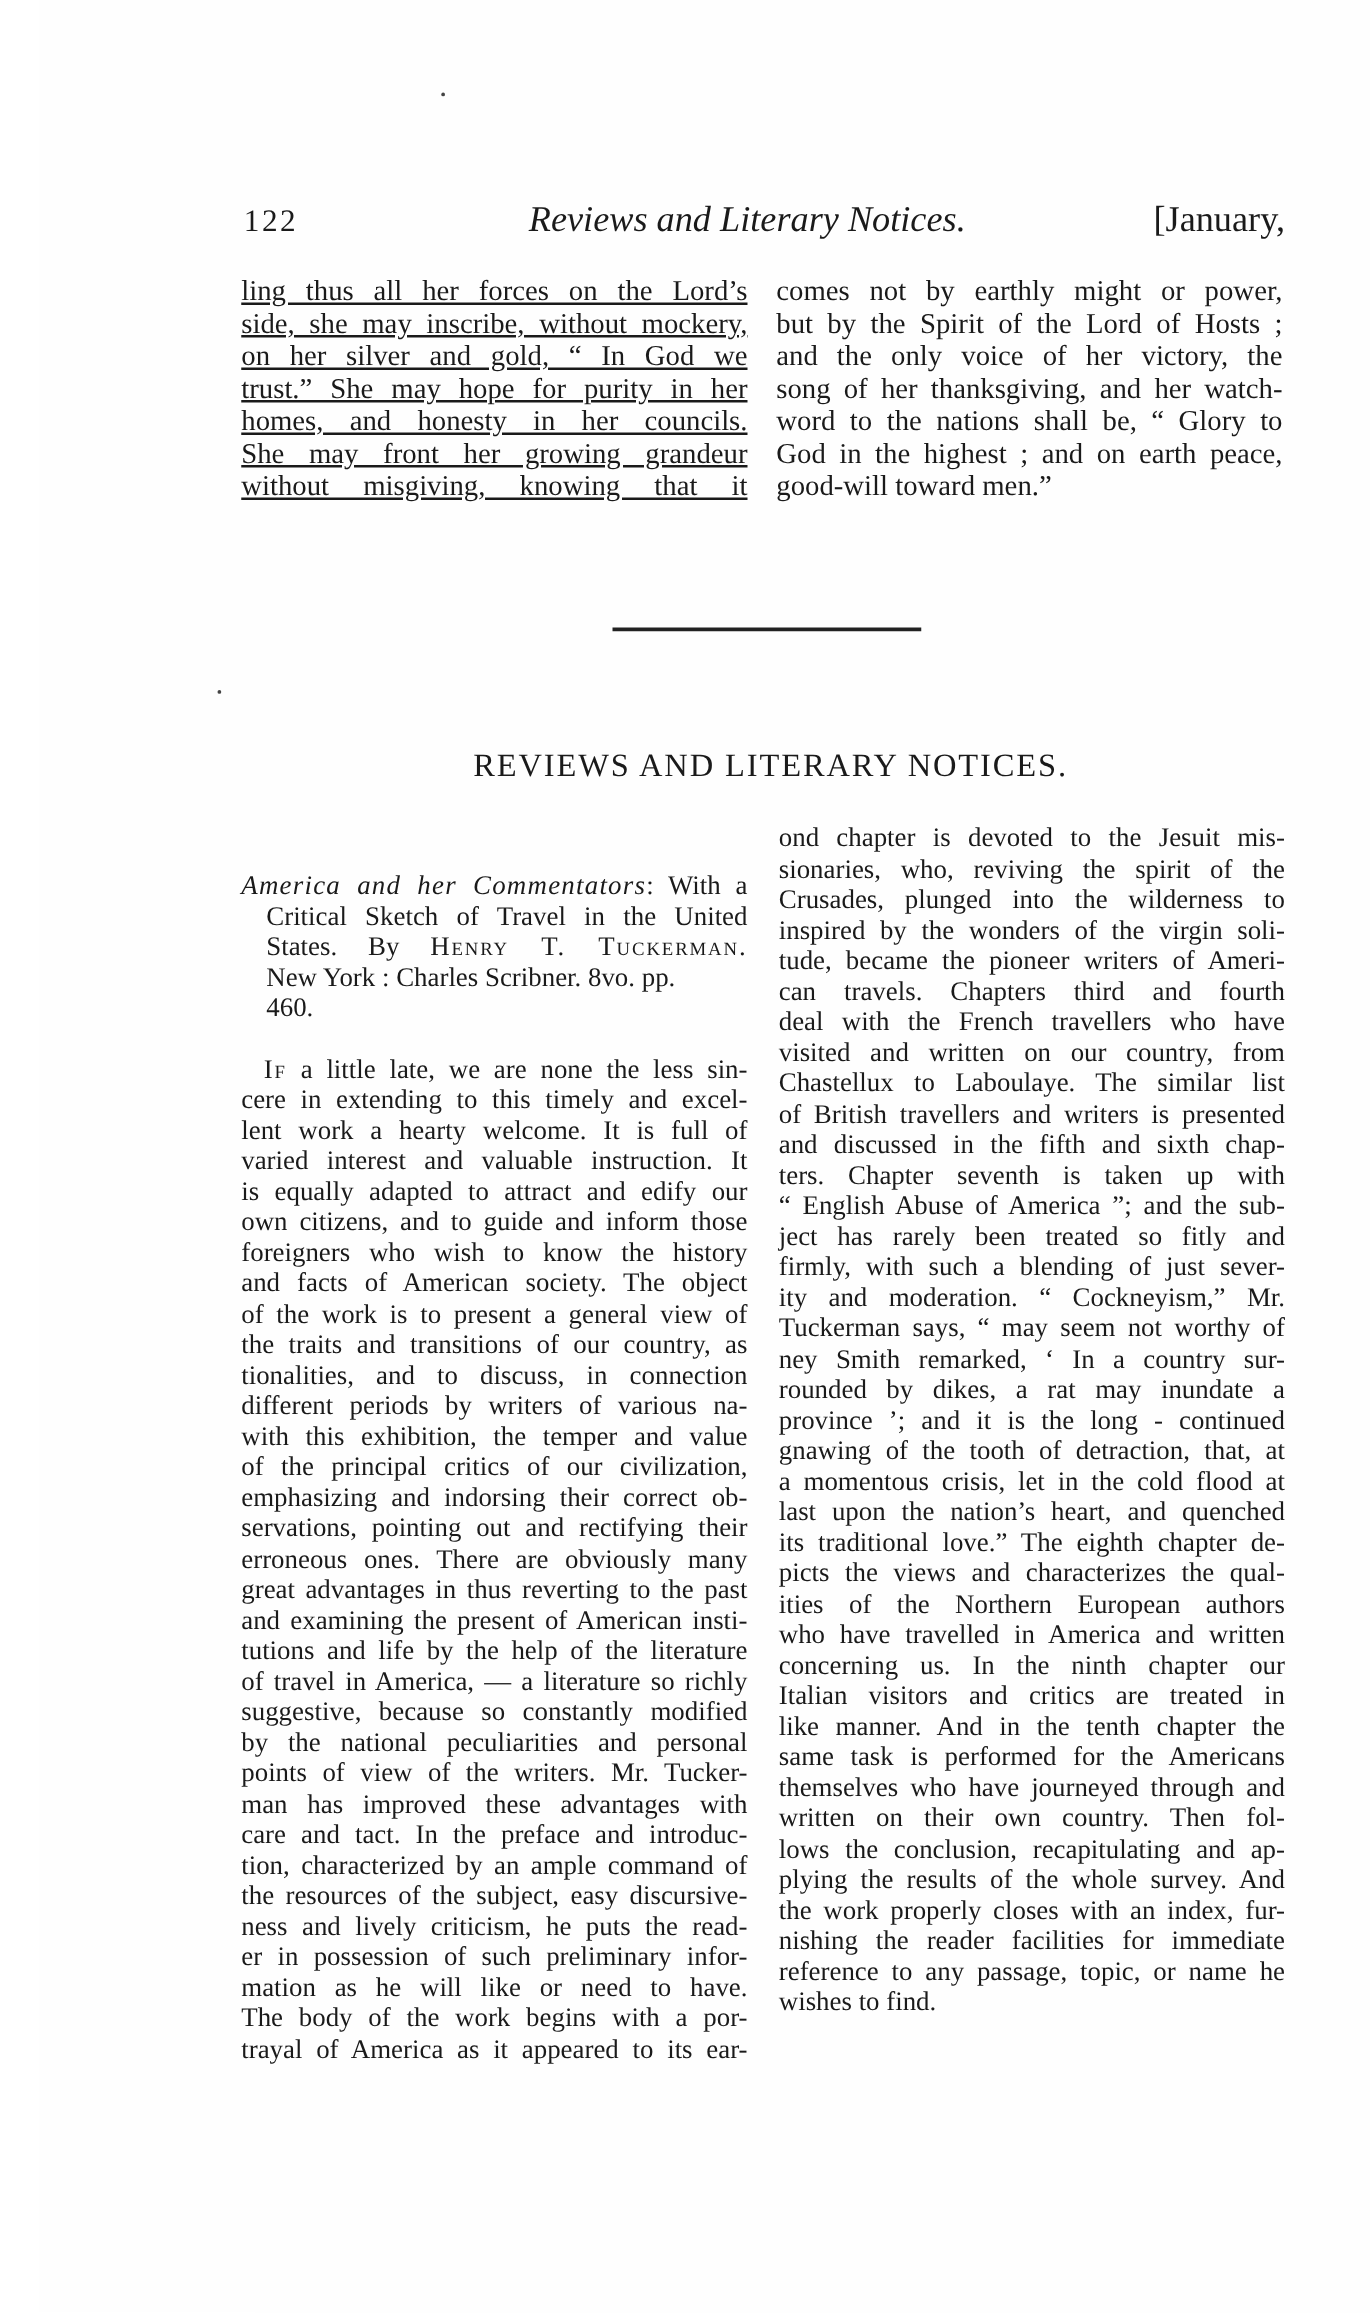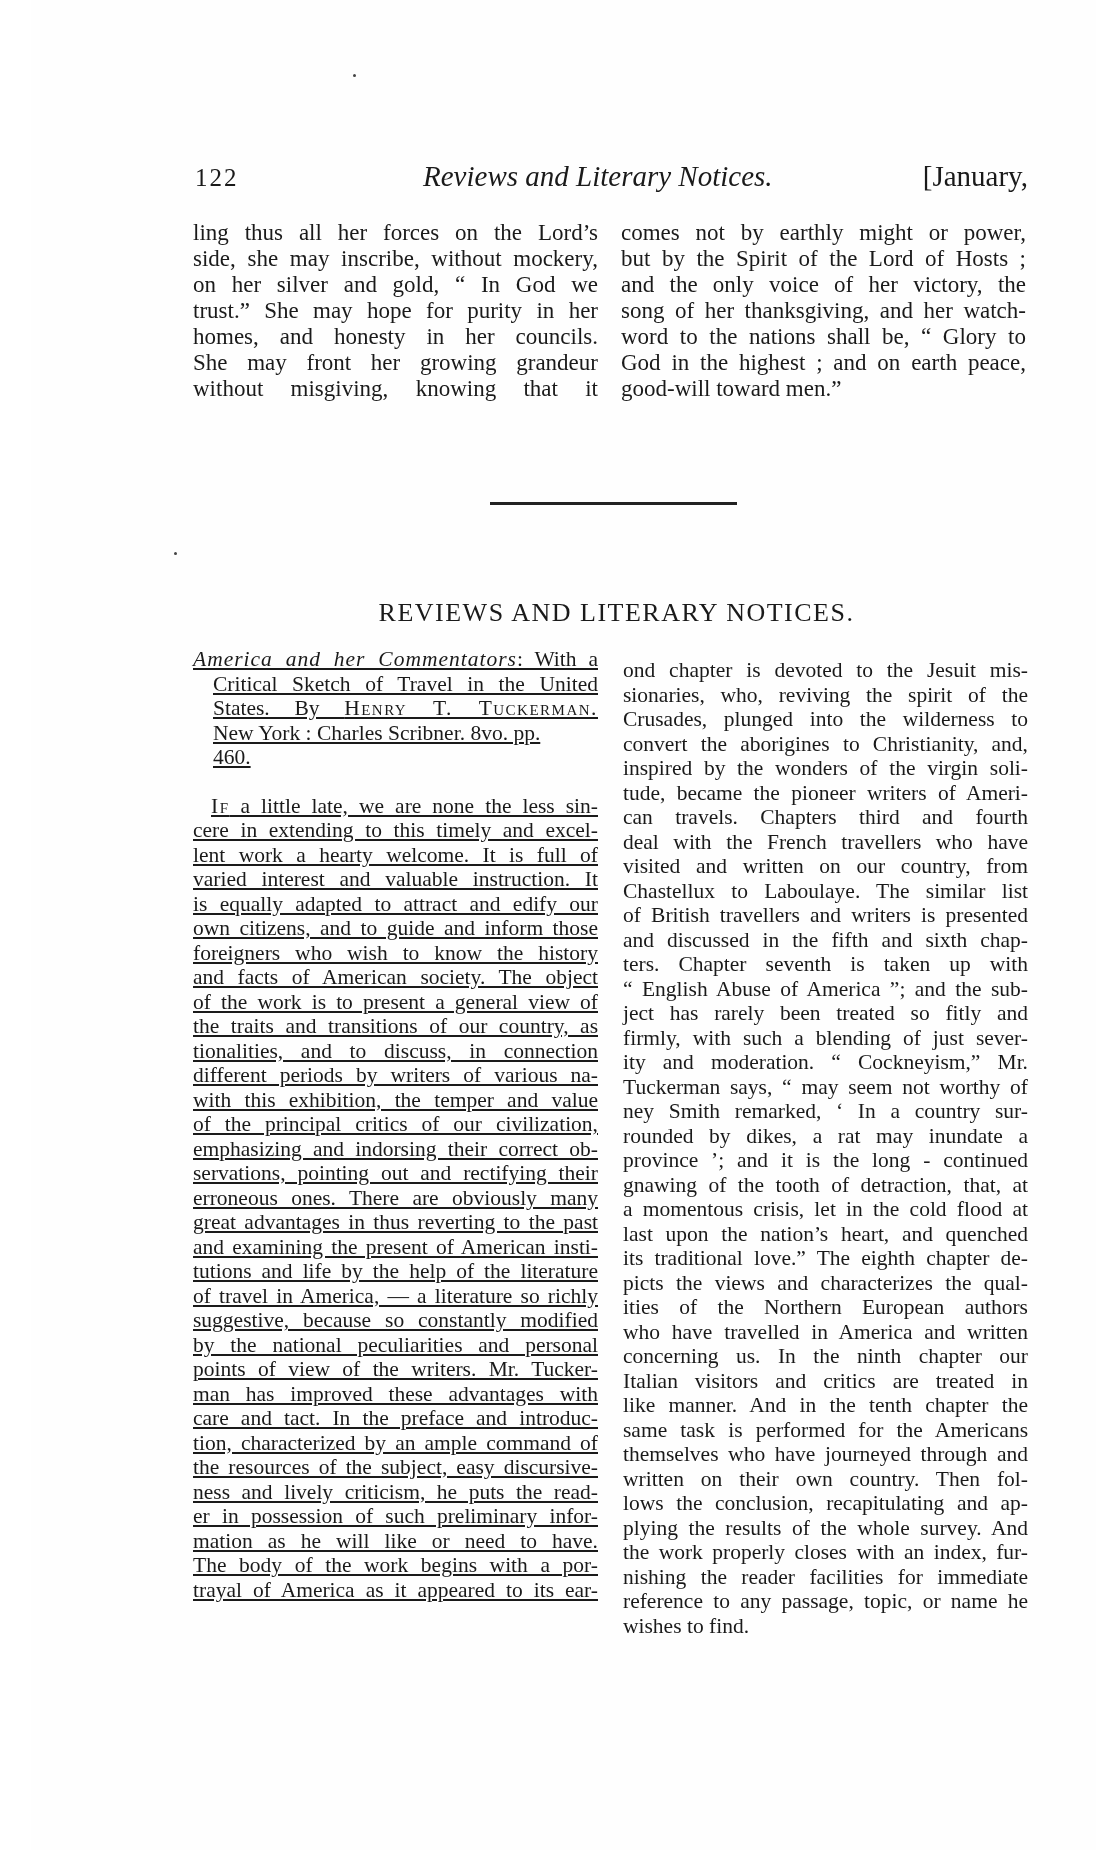--- a/index.html
+++ b/index.html
@@ -6,27 +6,27 @@
   body { width: 1096px; height: 1850px; position: relative; overflow: hidden;
          font-family: "Liberation Serif", "DejaVu Serif", serif; color: #1a1a1a; }
   .page { position: absolute; left: 0; top: 0; width: 1096px; height: 1850px; background: #fefefe; margin-left: 31px; }
   .running-head { position: absolute; top: 160px; left: 162px; width: 835px; height: 34px; }
   .pg-num { position: absolute; left: 2px; top: 4px; font-size: 25px; letter-spacing: 2px; }
   .run-title { position: absolute; left: 230px; top: 0; font-size: 29px; font-style: italic; }
   .run-month { position: absolute; right: 0; top: 0; font-size: 29px; }
   .col { position: absolute; width: 405px; font-size: 21.5px; line-height: 24.5px; }
   .col .ln { display: block; height: 24.5px; white-space: nowrap; text-align: justify; text-align-last: justify; }
   .col .ln.last { text-align-last: left; }
-  .top-left { left: 162px; top: 220px; font-size: 23px; line-height: 26px; }
+  .top-left { left: 162px; top: 220px; font-size: 23px; line-height: 26px; text-decoration: underline; }
   .top-left .ln, .top-right .ln { height: 26px; }
   .top-right { left: 590px; top: 220px; font-size: 23px; line-height: 26px; }
   .rule { position: absolute; left: 459px; top: 502px; width: 247px; height: 3px; background: #222; }
   .section-title { position: absolute; left: 0; width: 1096px; top: 598px; text-align: center;
                    font-size: 26px; letter-spacing: 1.5px; padding-left: 75px; box-sizing: border-box; }
-  .left-col { left: 162px; top: 647px; text-decoration: underline; }
+  .left-col { left: 162px; top: 696px; }
   .right-col { left: 592px; top: 658px; }
   .entry .ln { padding-left: 20px; width: 385px; }
   .entry .ln.first { padding-left: 0; width: 405px; }
   .entry .ln.num { text-align: left; text-align-last: left; }
   .gap { height: 24px; }
   .body .ln.indent { padding-left: 18px; width: 387px; }
   .it { font-style: italic; letter-spacing: 1px; }
   .sc { font-variant: small-caps; letter-spacing: 1.5px; }
   .speck { position: absolute; width: 3px; height: 3px; background: #444; border-radius: 50%; }
 </style>
@@ -114,21 +114,20 @@
           <span class="ln">The body of the work begins with a por-</span>
           <span class="ln">trayal of America as it appeared to its ear-</span>
         </div>
     </div>
   </div>
 
   <div class="col right-col" id="body-right">
       <span class="ln">ond chapter is devoted to the Jesuit mis-</span>
       <span class="ln">sionaries, who, reviving the spirit of the</span>
       <span class="ln">Crusades, plunged into the wilderness to</span>
-      <span class="ln">convert the aborigines to Christianity, and,</span>
       <span class="ln">inspired by the wonders of the virgin soli-</span>
       <span class="ln">tude, became the pioneer writers of Ameri-</span>
       <span class="ln">can travels.  Chapters third and fourth</span>
       <span class="ln">deal with the French travellers who have</span>
       <span class="ln">visited and written on our country, from</span>
       <span class="ln">Chastellux to Laboulaye.  The similar list</span>
       <span class="ln">of British travellers and writers is presented</span>
       <span class="ln">and discussed in the fifth and sixth chap-</span>
       <span class="ln">ters.  Chapter seventh is taken up with</span>
       <span class="ln">“ English Abuse of America ”; and the sub-</span>

